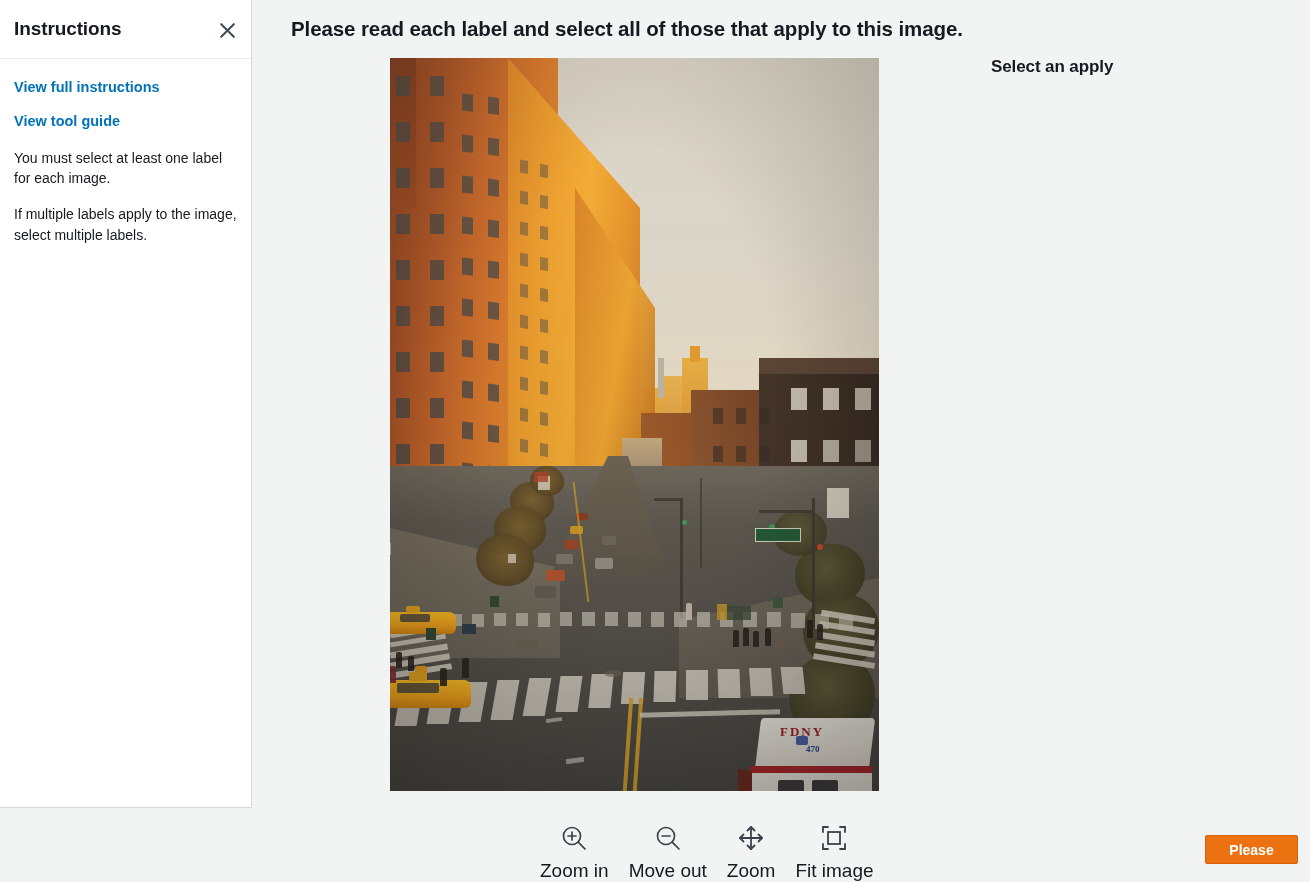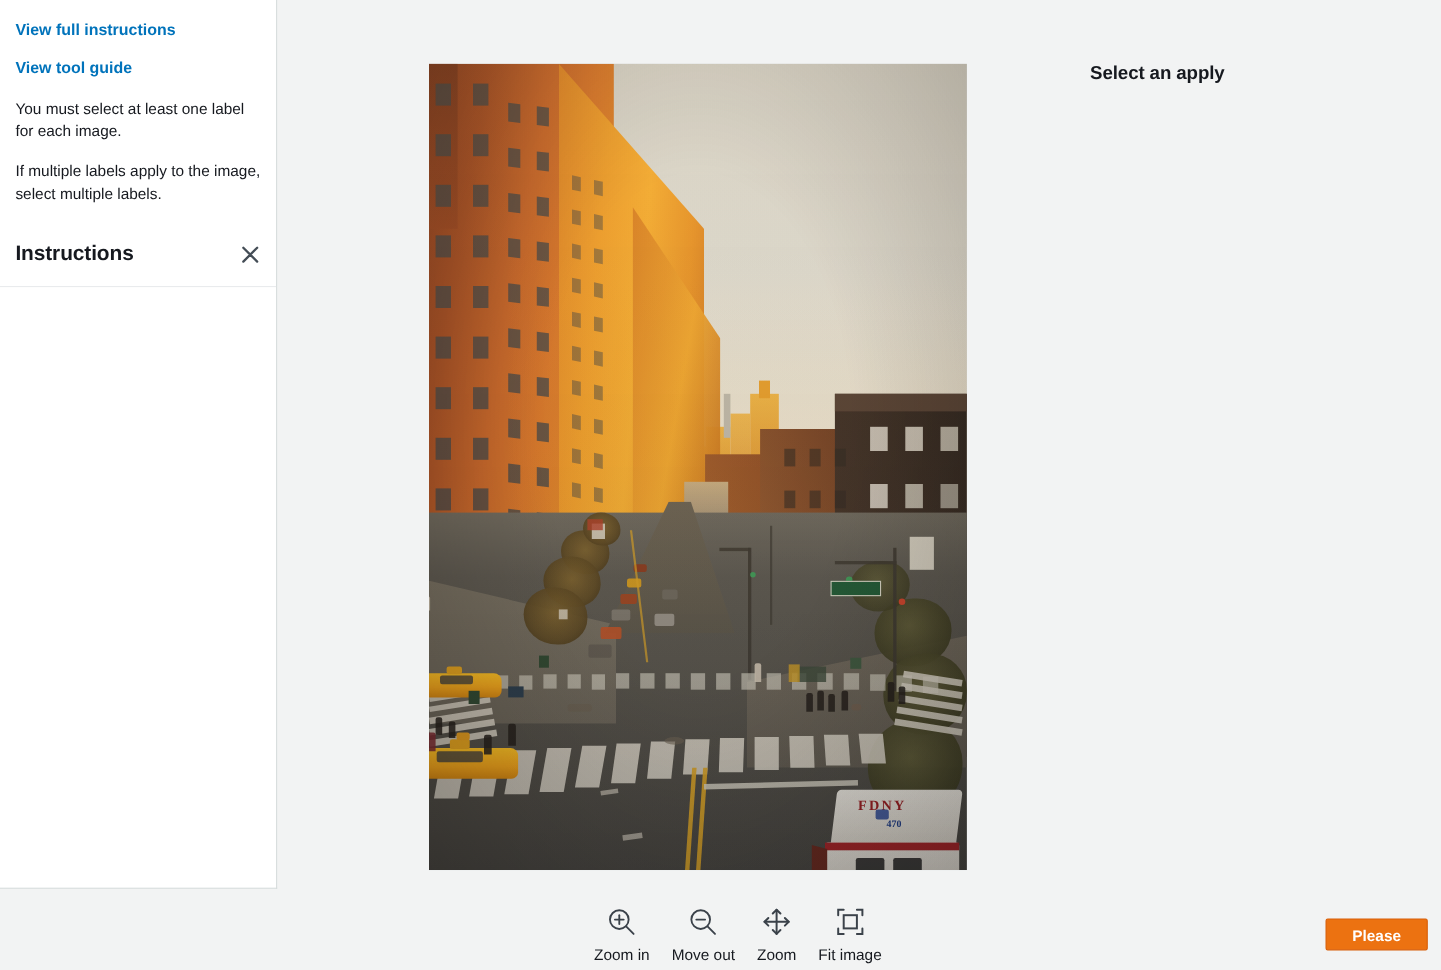--- a/index.html
+++ b/index.html
@@ -307,21 +307,21 @@
   }
   .tool {
     display: flex; flex-direction: column;
     align-items: center;
     cursor: pointer;
     padding: 0 10px;
     color: #3b424a;
   }
   .tool-ico { height: 40px; display: flex; align-items: center; }
   .tool-label {
-    font-size: 14px;
+    font-size: 19px;
     color: #16191f;
     margin-top: 2px;
   }
   #submit-btn {
     position: absolute;
     right: 12px; top: 26px;
     width: 93px; height: 29px;
     background: #ec7211;
     color: #fff;
     font-weight: bold;
@@ -331,36 +331,37 @@
     cursor: pointer;
     font-family: "Liberation Sans", sans-serif;
   }
 </style>
 </head>
 <body>
 
 <div id="app">
 
   <aside id="sidebar">
-    <div id="sidebar-body">
-      <a class="side-link" href="#">View full instructions</a>
-      <a class="side-link" href="#">View tool guide</a>
-      <p class="side-para">You must select at least one label for each image.</p>
-      <p class="side-para">If multiple labels apply to the image, select multiple labels.</p>
-    </div>
     <div id="sidebar-header">
       <div id="sidebar-title">Instructions</div>
       <button id="close-btn" aria-label="Close">
         <svg width="17" height="17" viewBox="0 0 17 17" aria-hidden="true">
           <path d="M2.2 2.2 L14.8 14.8 M14.8 2.2 L2.2 14.8" stroke="#444d56" stroke-width="2.1" stroke-linecap="round"></path>
         </svg>
       </button>
     </div>
+    <div id="sidebar-body">
+      <a class="side-link" href="#">View full instructions</a>
+      <a class="side-link" href="#">View tool guide</a>
+      <p class="side-para">You must select at least one label for each image.</p>
+      <p class="side-para">If multiple labels apply to the image, select multiple labels.</p>
+    </div>
   </aside>
 
+  <h1 id="prompt">Please read each label and select all of those that apply to this image.</h1>
 
   <section id="options-panel">
     <div id="options-title">Select an apply</div>
   </section>
 
   <div id="image-stage">
     <div id="photo">
 
       <div class="lay sky"></div>
 

